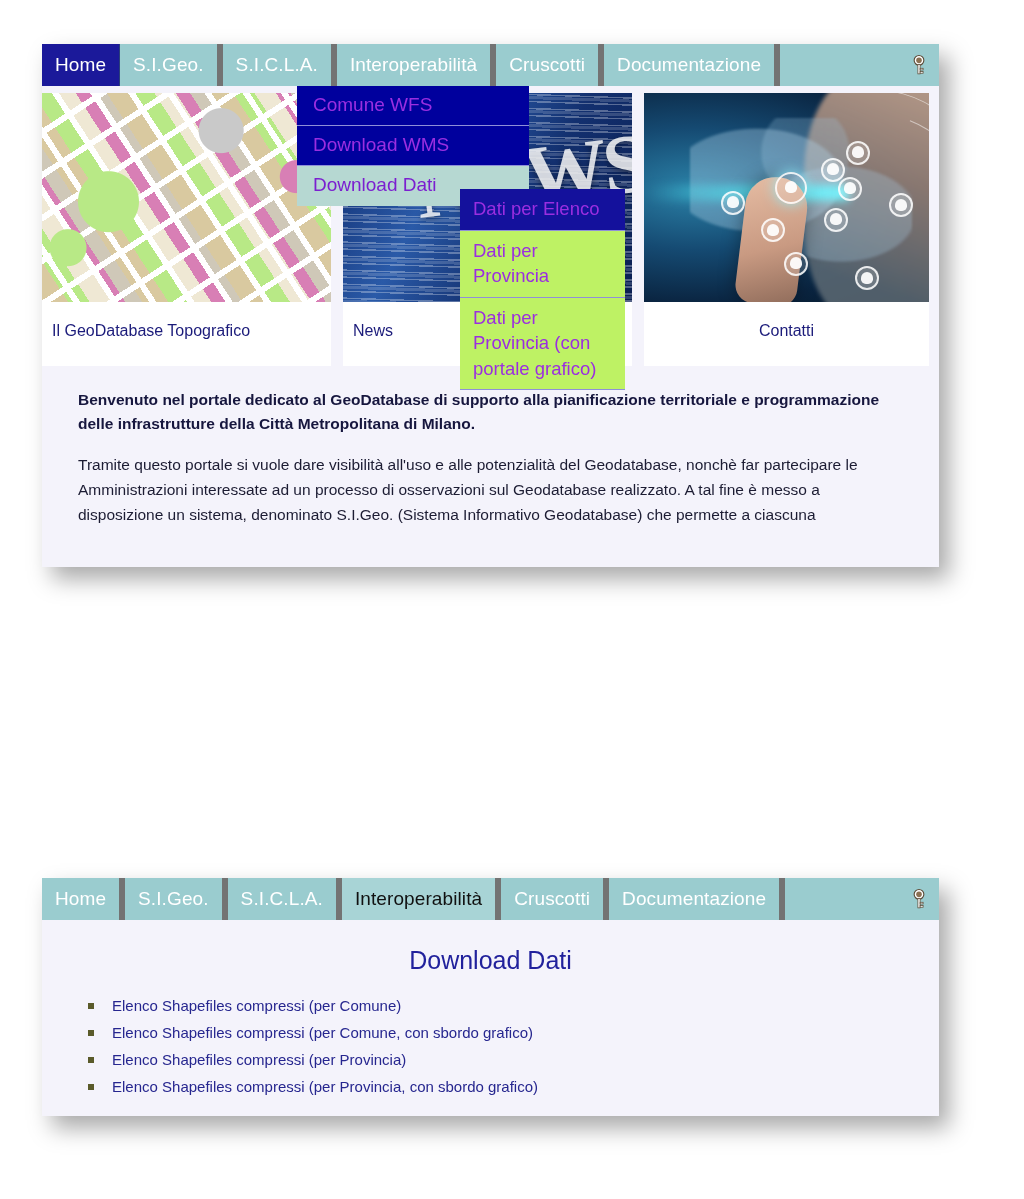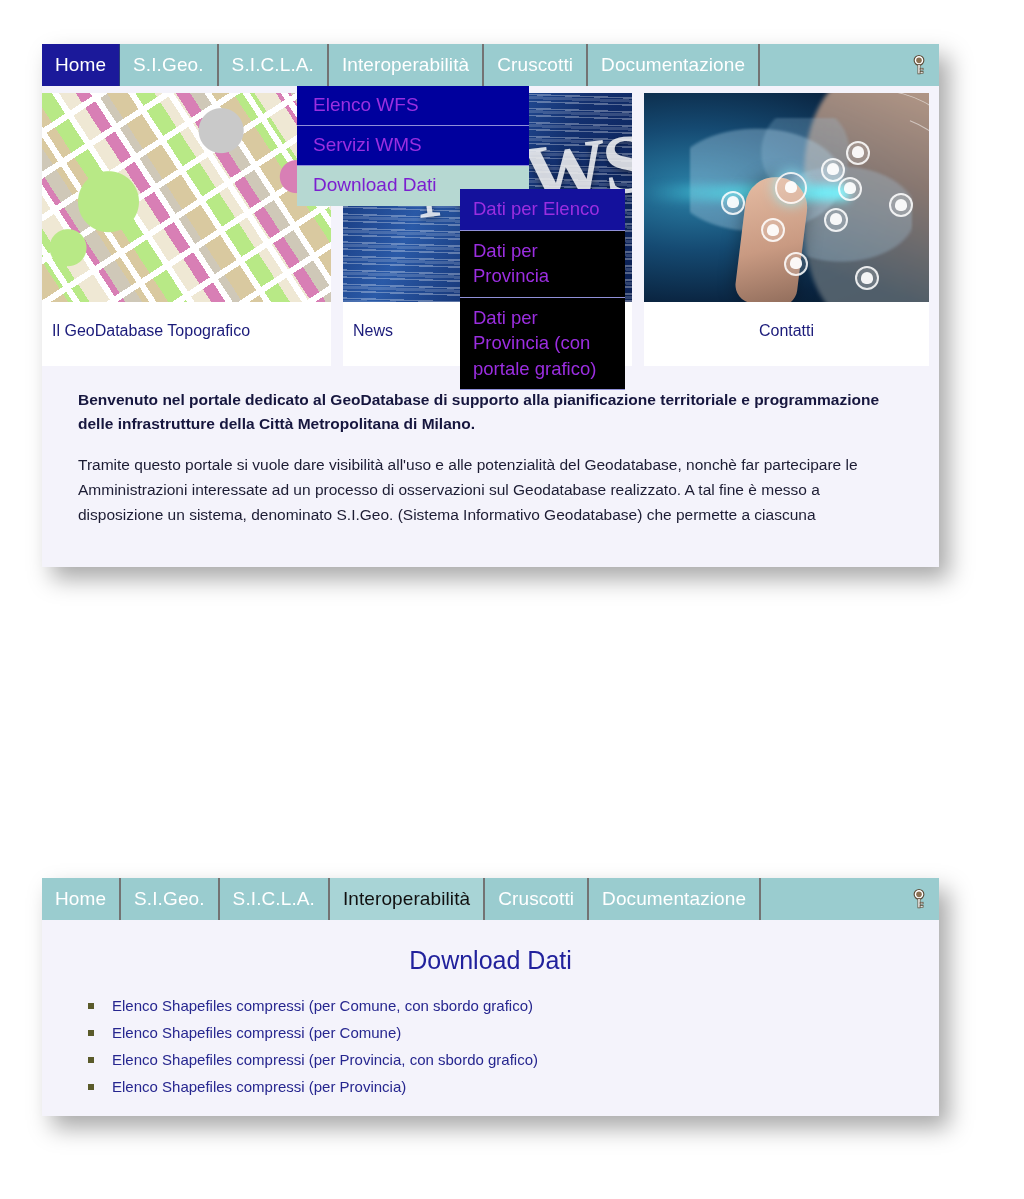--- a/index.html
+++ b/index.html
@@ -44,21 +44,21 @@
     background: #9acccf;
     z-index: 30;
   }
   .nav-item {
     display: flex;
     align-items: center;
     padding: 0 13px;
     font-size: 19px;
     color: #ffffff;
     letter-spacing: .1px;
-    border-right: 2px solid #737373;
+    border-right: 6px solid #737373;
     white-space: nowrap;
     cursor: pointer;
   }
   .nav-item.active-dark {
     background: #1b199a;
     color: #ffffff;
     border-right: 1px solid #2a3f7a;
   }
   .nav-item.active-light {
     background: #a8d4d6;
@@ -104,21 +104,21 @@
 
   
   .submenu {
     position: absolute;
     left: 418px;
     top: 145px;
     width: 165px;
     z-index: 29;
   }
   .sm-item {
-    background: #000000;
+    background: #bef264;
     color: #9b2ee0;
     font-size: 18.5px;
     line-height: 25.5px;
     padding: 7px 10px 8px 13px;
     border-bottom: 1px solid #9090d8;
     cursor: pointer;
   }
   .sm-item.dim { background: #14119c; }
 
   
@@ -424,24 +424,24 @@
       </div>
     </div>
 
     <div class="body-wrap">
       <div class="lead">Benvenuto nel portale dedicato al GeoDatabase di supporto alla pianificazione territoriale e programmazione delle  infrastrutture della Città Metropolitana di Milano.</div>
       <div class="para">Tramite questo portale si vuole dare visibilità all'uso e alle potenzialità del Geodatabase, nonchè far partecipare le Amministrazioni interessate ad un processo di osservazioni sul Geodatabase realizzato. A tal fine è messo a disposizione un sistema, denominato S.I.Geo. (Sistema Informativo Geodatabase) che permette a ciascuna</div>
     </div>
 
     <div class="dropdown">
       <div class="dd-item">
-        <span>Elenco WFS</span>
+        <span>Comune WFS</span>
       </div>
       <div class="dd-item">
-        <span>Servizi WMS</span>
+        <span>Download WMS</span>
       </div>
       <div class="dd-item hovered">
         <span>Download Dati</span>
       </div>
     </div>
 
     <div class="submenu">
       <div class="sm-item dim">Dati per Elenco</div>
       <div class="sm-item">Dati per Provincia</div>
       <div class="sm-item">Dati per Provincia (con portale grafico)</div>
@@ -478,22 +478,22 @@
           <rect x="6.3" y="10.5" width="2.4" height="10" fill="#ffffff" stroke="#5a4a36" stroke-width="0.8"></rect>
           <rect x="8.7" y="14.5" width="3.2" height="1.8" fill="#ffffff" stroke="#5a4a36" stroke-width="0.8"></rect>
           <rect x="8.7" y="18" width="3.2" height="1.8" fill="#ffffff" stroke="#5a4a36" stroke-width="0.8"></rect>
         </svg>
       </div>
     </div>
 
     <div class="dl-body">
       <div class="dl-title">Download Dati</div>
       <ul class="dl-list">
+        <li>Elenco Shapefiles compressi (per Comune)</li>
         <li>Elenco Shapefiles compressi (per Comune, con sbordo grafico)</li>
-        <li>Elenco Shapefiles compressi (per Comune)</li>
+        <li>Elenco Shapefiles compressi (per Provincia)</li>
         <li>Elenco Shapefiles compressi (per Provincia, con sbordo grafico)</li>
-        <li>Elenco Shapefiles compressi (per Provincia)</li>
       </ul>
     </div>
 
   </div>
 
 </div>
 
 </body></html>

